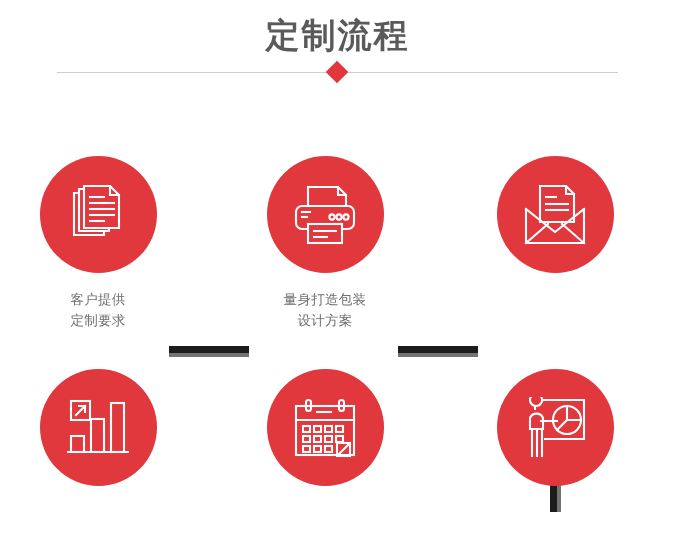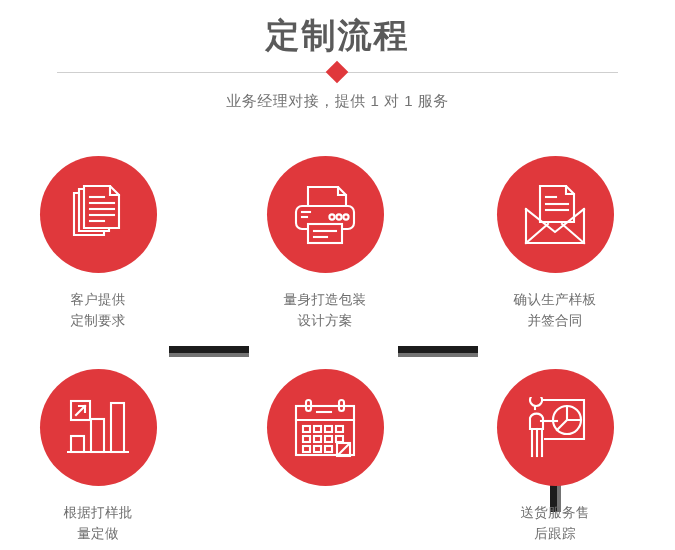--- a/index.html
+++ b/index.html
@@ -142,21 +142,20 @@
 
 <div class="header">
 
   <div class="page-title">定制流程</div>
 
   <div class="divider-wrap">
     <div class="divider-line"></div>
     <div class="divider-diamond"></div>
   </div>
 
-  <div class="subtitle">业务经理对接，提供 1 对 1 服务</div>
 </div>
 
 <div class="flow">
 
   <div class="conn-h conn-h-1"></div>
   <div class="conn-h conn-h-2"></div>
 
   <div class="conn-v"></div>
 
   <div class="step step-r1 step-c1">
@@ -210,40 +209,36 @@
           <path d="M24 13 H34"></path>
           <path d="M24 20 H46"></path>
           <path d="M24 26 H46"></path>
           <path d="M4 25 L33 48 L62 25"></path>
           <path d="M4 25 L4 59 H62 L62 25"></path>
           <path d="M4 59 L26 40"></path>
           <path d="M62 59 L40 40"></path>
         </svg>
       </span>
     </div>
-    <div class="step-label">确认生产样板
-并签合同</div>
   </div>
 
   <div class="step step-r2 step-c1">
     <div class="circle">
       <span>
         <svg width="62" height="62" viewBox="0 0 62 62" fill="none" stroke="#ffffff" stroke-width="2.1" stroke-linecap="square" stroke-linejoin="miter">
           <rect x="4" y="4" width="19" height="19"></rect>
           <path d="M9 18 L18 9"></path>
           <path d="M12 9 H18 L18 15"></path>
           <rect x="4" y="39" width="13" height="16"></rect>
           <rect x="24" y="22" width="13" height="33"></rect>
           <rect x="44" y="6" width="13" height="49"></rect>
           <path d="M1 55 H61"></path>
         </svg>
       </span>
     </div>
-    <div class="step-label">根据打样批
-量定做</div>
   </div>
 
   <div class="step step-r2 step-c2">
     <div class="circle">
       <span>
         <svg width="64" height="60" viewBox="0 0 64 60" fill="none" stroke="#ffffff" stroke-width="2.1" stroke-linecap="square" stroke-linejoin="miter">
           <rect x="3" y="8" width="58" height="49"></rect>
           <path d="M3 22 H61"></path>
           <rect x="13" y="2" width="5" height="11" rx="2.5"></rect>
           <rect x="46" y="2" width="5" height="11" rx="2.5"></rect>
@@ -277,17 +272,15 @@
           <path d="M44 23 L34 33"></path>
           <path d="M13 9 a6 6 0 1 1 0.1 0 Z" fill="#e0383c"></path>
           <path d="M7 21 a7 7 0 0 1 13 0 L20 32 L7 32 Z" fill="#e0383c"></path>
           <path d="M18 24 L34 24"></path>
           <path d="M9 32 L9 59"></path>
           <path d="M14 32 L14 59"></path>
           <path d="M19 32 L19 59"></path>
         </svg>
       </span>
     </div>
-    <div class="step-label">送货服务售
-后跟踪</div>
   </div>
 
 </div>
 
 </body></html>

